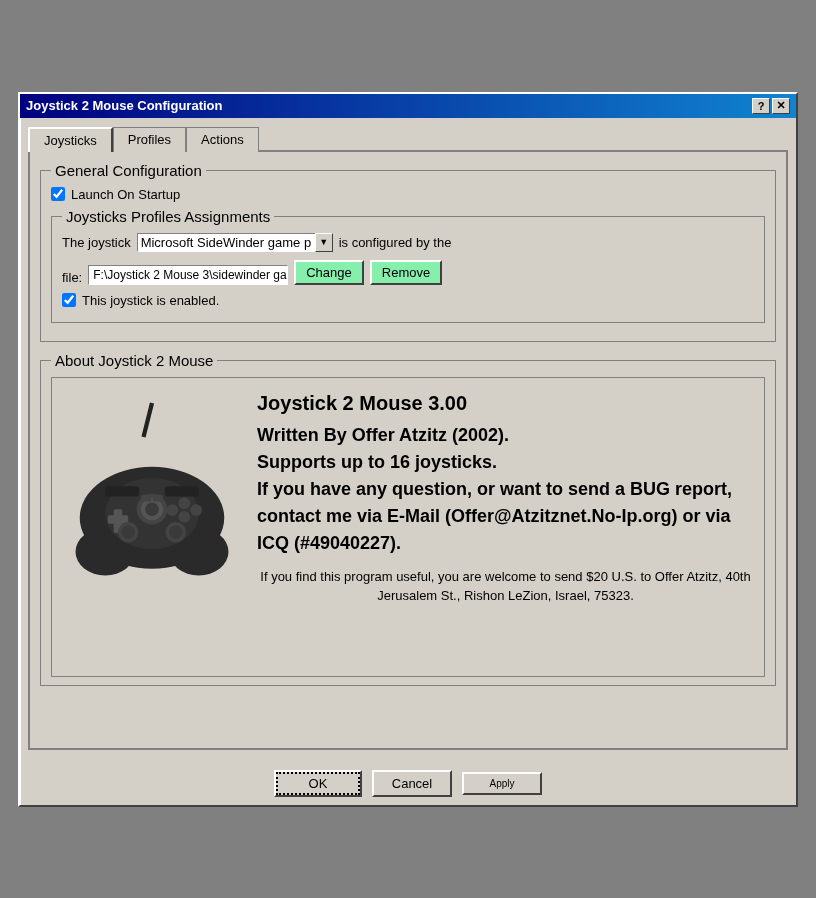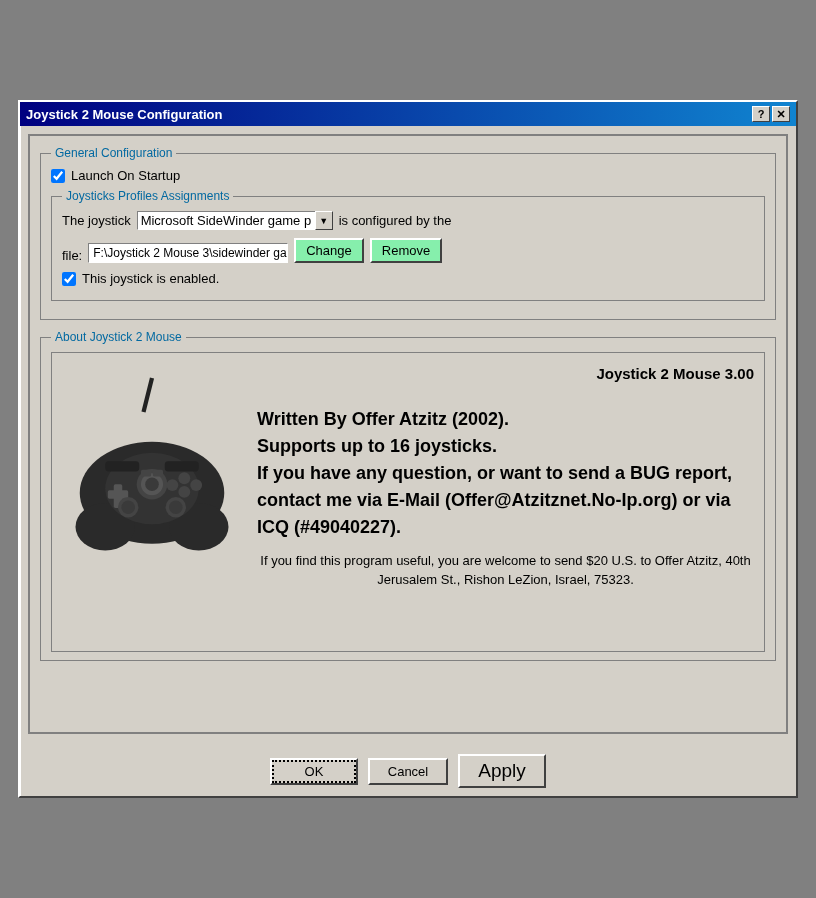--- a/index.html
+++ b/index.html
@@ -107,23 +107,23 @@
     
     fieldset {
       border: 1px solid #808080;
       border-top: 1px solid #808080;
       padding: 8px 10px;
       margin-bottom: 10px;
       background: #d4d0c8;
     }
 
     legend {
-      font-size: 12px;
+      font-size: 15px;
       padding: 0 4px;
-      color: #0369a1;
+      color: #000000;
     }
 
     
     .checkbox-row {
       display: flex;
       align-items: center;
       gap: 6px;
       margin-bottom: 6px;
     }
 
@@ -238,23 +238,23 @@
     }
 
     .about-text {
       flex: 1;
       font-size: 13px;
       line-height: 1.5;
     }
 
     .about-title {
       font-weight: bold;
-      font-size: 15px;
-      margin-bottom: 20px;
-      text-align: right;
+      font-size: 20px;
+      margin-bottom: 4px;
+      text-align: left;
     }
 
     .about-body {
       font-size: 18px;
       line-height: 1.5;
       font-weight: bold;
     }
 
     .about-donate {
       text-align: center;
@@ -297,41 +297,52 @@
       width: 80px;
       text-align: center;
     }
 
     .apply-button {
       background: #d4d0c8;
       border: 2px solid #ffffff;
       border-right-color: #404040;
       border-bottom-color: #404040;
       padding: 4px 0;
-      font-size: 19px;
-      cursor: pointer;
-      width: 88px;
+      font-size: 10px;
+      cursor: pointer;
+      width: 80px;
       text-align: center;
     }
   </style>
 </head>
 <body>
 
 <div class="window">
 
   <div class="title-bar">
     <span>Joystick 2 Mouse Configuration</span>
     <div class="title-bar-buttons">
       <div class="title-btn">?</div>
       <div class="title-btn">✕</div>
     </div>
   </div>
 
   <div class="window-content">
 
+    <div class="tabs">
+      <div class="tab active">
+        <span>Joysticks</span>
+      </div>
+      <div class="tab">
+        <span>Profiles</span>
+      </div>
+      <div class="tab">
+        <span>Actions</span>
+      </div>
+    </div>
 
     <div class="tab-panel">
 
       <fieldset>
         <legend>General Configuration</legend>
         <div class="checkbox-row">
           <input type="checkbox" checked="" style="">
           <label>Launch On Startup</label>
         </div>
 

